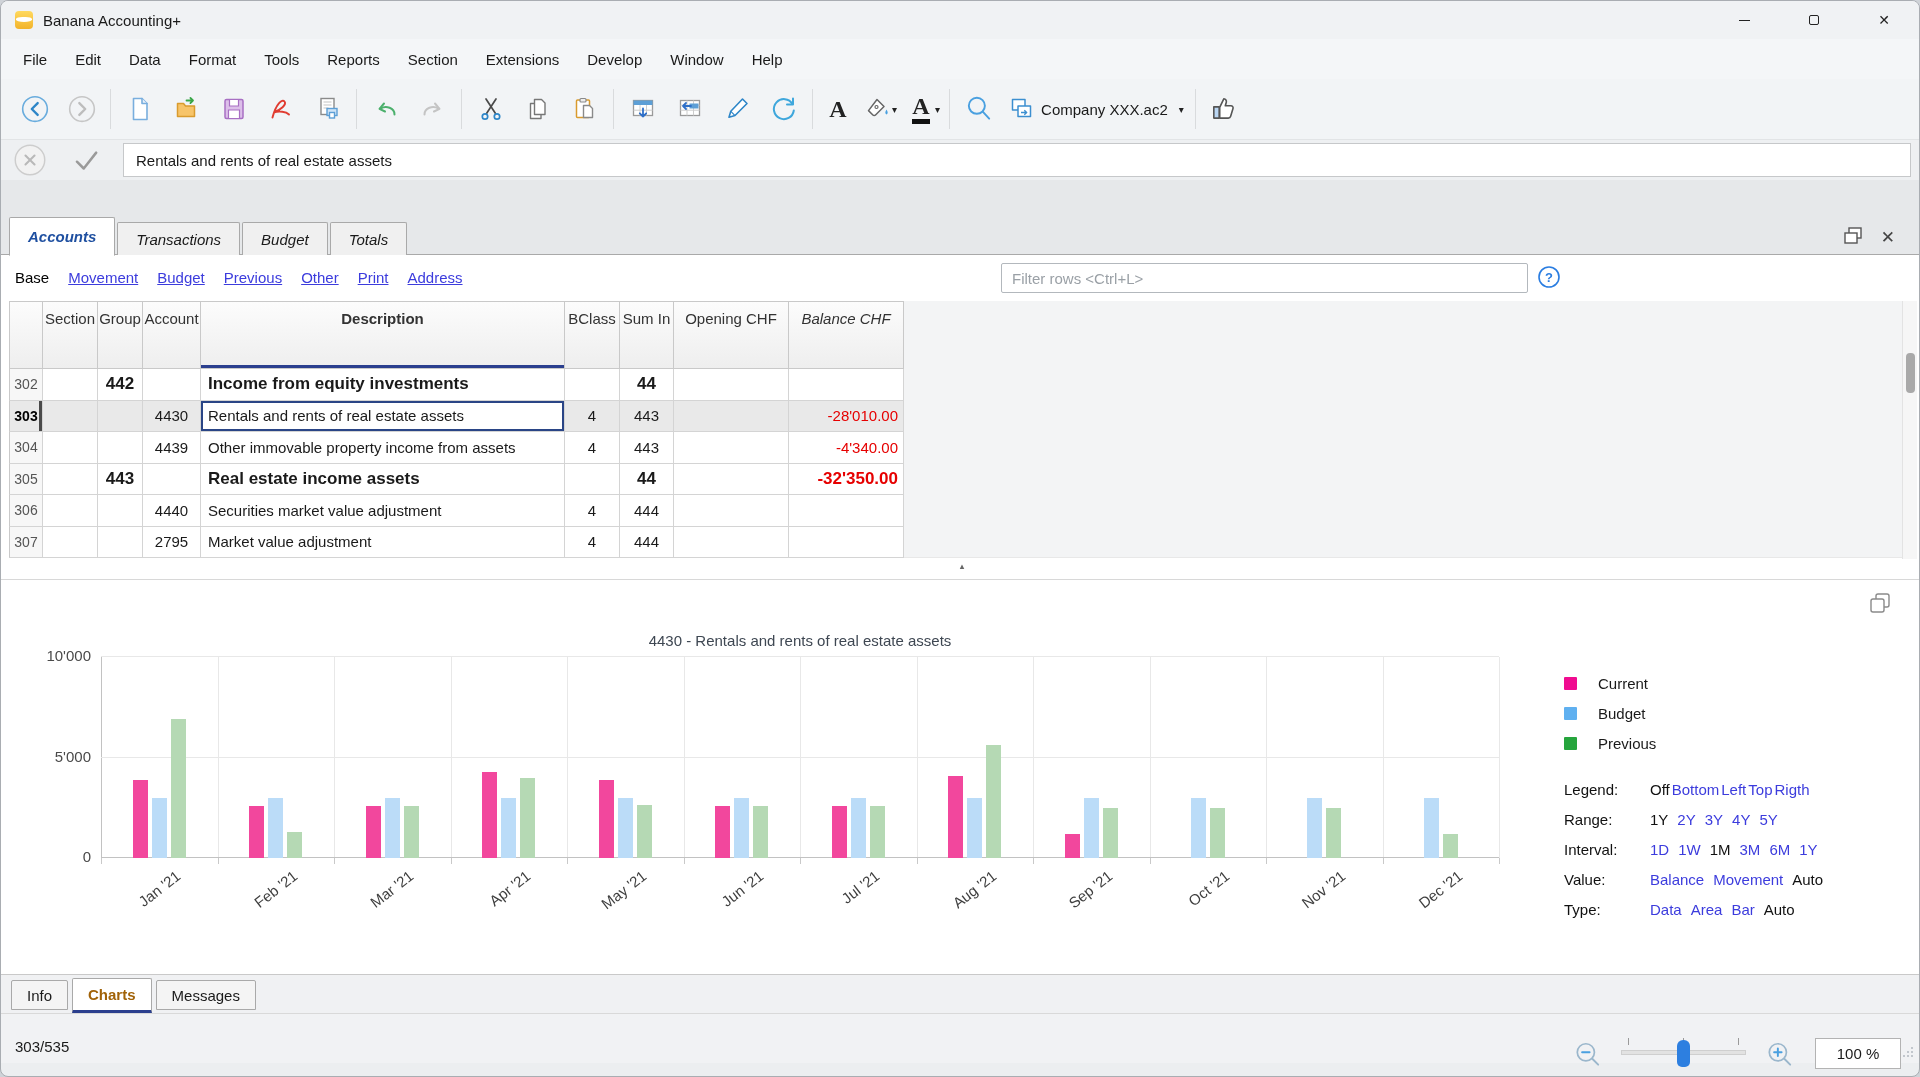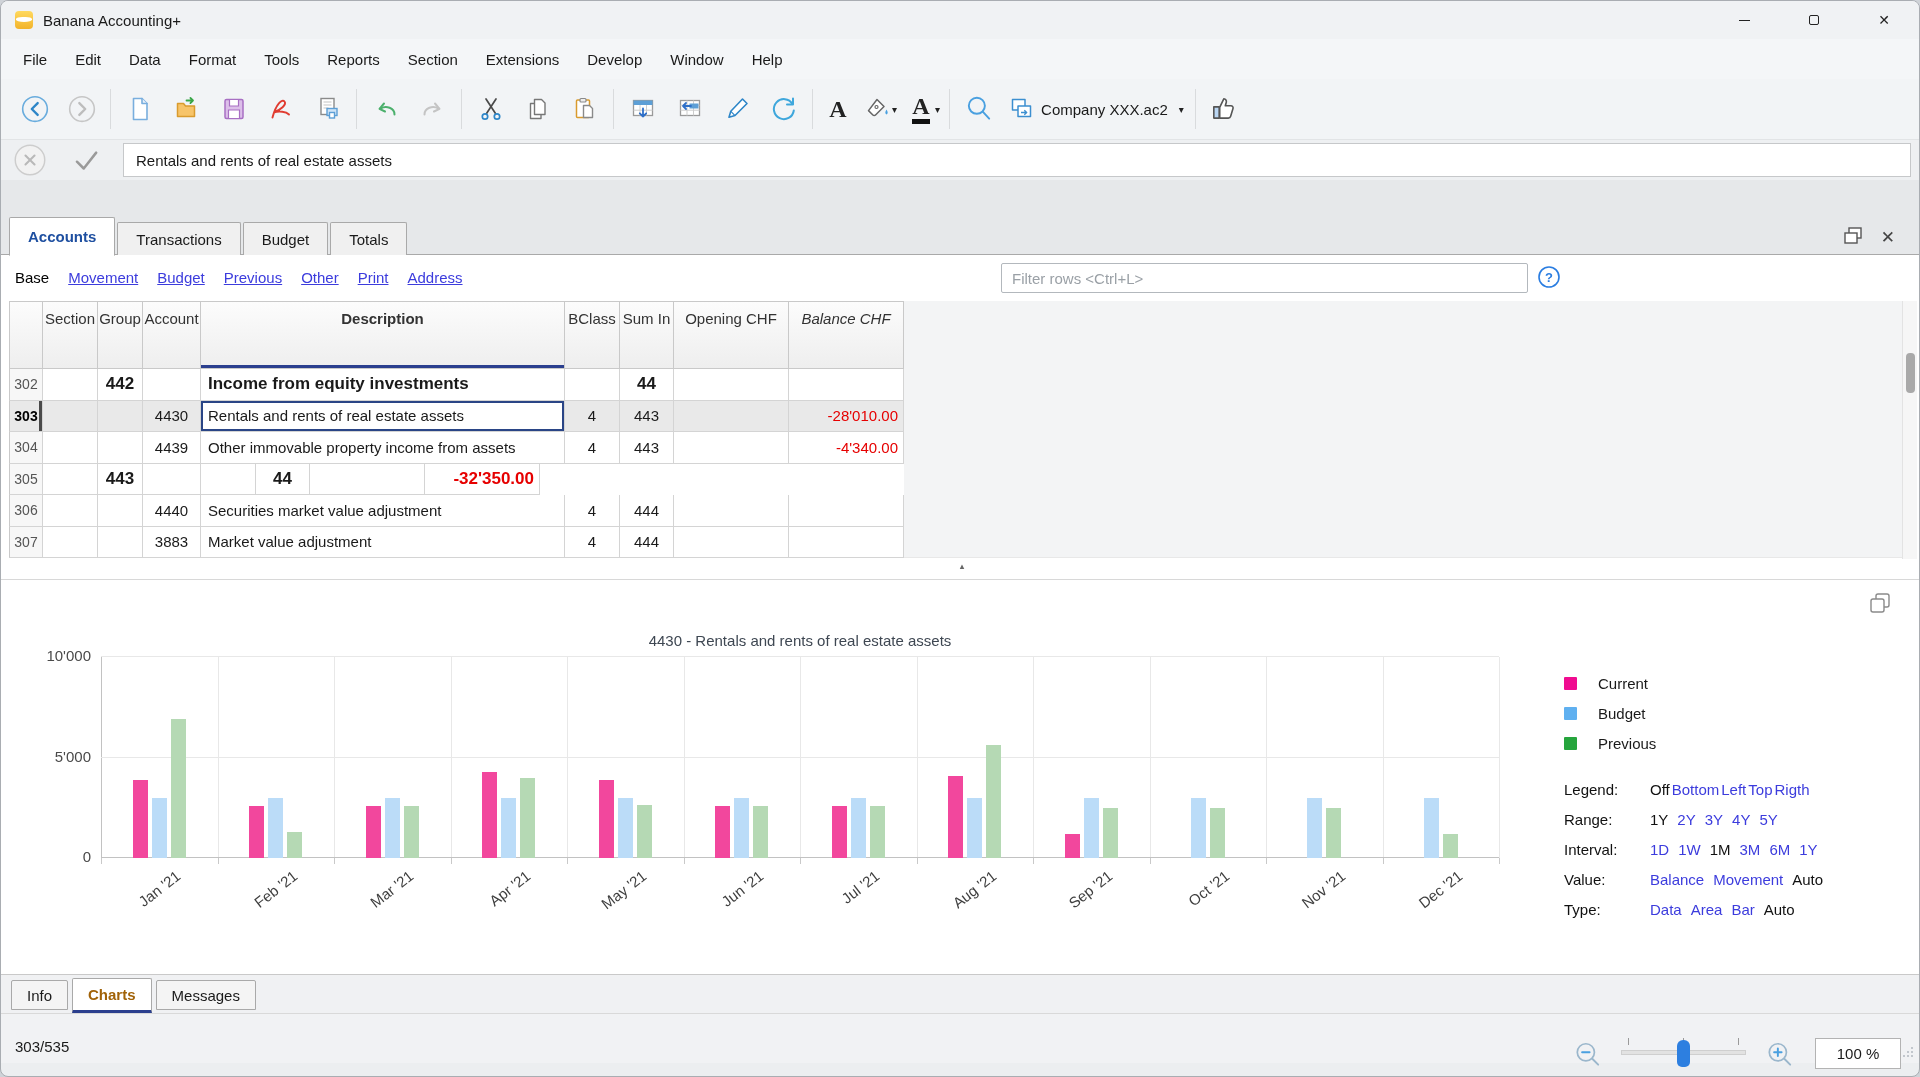--- a/index.html
+++ b/index.html
@@ -35,21 +35,21 @@
   
   .editrow { position:absolute; top:139px; left:0; right:0; height:40px; background:#eef0f2; }
   .edit-cancel { position:absolute; left:12px; top:3px; }
   .edit-accept { position:absolute; left:68px; top:3px; }
   .edit-input { position:absolute; left:122px; right:8px; top:3px; height:34px; background:#fff; border:1px solid #c6c8ca; font-size:15px; padding:0 12px; color:#1a1a1a; font-family:"Liberation Sans",sans-serif; }
 
   .band { position:absolute; top:179px; left:0; right:0; height:75px; background:#e6e8ea; }
 
   
   .tabstrip { position:absolute; top:215px; left:0; right:0; height:39px; display:flex; align-items:flex-end; padding-left:8px; z-index:3; }
-  .tab { border:1px solid #a9a9a9; border-bottom:none; background:#f0f0f0; padding:0 18px; height:33px; display:flex; align-items:center; border-radius:2px 2px 0 0; margin-right:2px; color:#1a1a1a; cursor:default; }
+  .tab { border:1px solid #a9a9a9; border-bottom:none; background:#f0f0f0; padding:0 18px; height:33px; display:flex; align-items:center; border-radius:2px 2px 0 0; margin-right:2px; color:#1a1a1a; cursor:default;font-style:italic; }
   .tab.active { background:#fff; height:39px; color:#1e4fa0; font-weight:bold; margin-bottom:-1px; border-bottom:1px solid #fff; }
   .panel-btns { position:absolute; right:24px; top:8px; display:flex; gap:16px; align-items:center; }
 
   .content { position:absolute; top:253px; left:0; right:0; height:720px; background:#fff; border-top:1px solid #a9a9a9; }
 
   
   .subnav { position:absolute; top:254px; left:0; right:0; height:44px; display:flex; align-items:center; padding-left:14px; gap:19px; background:#fff; }
   .subnav-base { font-weight:normal; color:#000; }
   .subnav-link { color:#3c3cdd; text-decoration:underline; cursor:pointer; }
   .filter-input { position:absolute; left:1000px; top:8px; width:527px; height:30px; border:1px solid #b3b8bd; border-radius:2px; font-size:15px; padding:0 10px; color:#1a1a1a; font-family:"Liberation Sans",sans-serif; }
@@ -397,41 +397,42 @@
           <div class="cell" style="width: 55px;">4</div>
           <div class="cell" style="width: 54px;">443</div>
           <div class="cell right" style="width: 115px;"></div>
           <div class="cell right neg" style="width: 115px;">-4'340.00</div>
         </div>
         <div class="trow">
           <div class="cell rownum" style="width: 34px;">305</div>
           <div class="cell" style="width: 55px;"></div>
           <div class="cell grp" style="width: 45px;">443</div>
           <div class="cell" style="width: 58px;"></div>
+          <div class="cell left grp" style="width: 364px;">Real estate income assets</div>
           <div class="cell" style="width: 55px;"></div>
           <div class="cell grp" style="width: 54px;">44</div>
           <div class="cell right" style="width: 115px;"></div>
           <div class="cell right grp neg" style="width: 115px;">-32'350.00</div>
         </div>
         <div class="trow">
           <div class="cell rownum" style="width: 34px;">306</div>
           <div class="cell" style="width: 55px;"></div>
           <div class="cell" style="width: 45px;"></div>
           <div class="cell" style="width: 58px;">4440</div>
           <div class="cell left" style="width: 364px;">Securities market value adjustment</div>
           <div class="cell" style="width: 55px;">4</div>
           <div class="cell" style="width: 54px;">444</div>
           <div class="cell right" style="width: 115px;"></div>
           <div class="cell right" style="width: 115px;"></div>
         </div>
         <div class="trow">
           <div class="cell rownum" style="width: 34px;">307</div>
           <div class="cell" style="width: 55px;"></div>
           <div class="cell" style="width: 45px;"></div>
-          <div class="cell" style="width: 58px;">3883</div>
+          <div class="cell" style="width: 58px;">2795</div>
           <div class="cell left" style="width: 364px;">Market value adjustment</div>
           <div class="cell" style="width: 55px;">4</div>
           <div class="cell" style="width: 54px;">444</div>
           <div class="cell right" style="width: 115px;"></div>
           <div class="cell right" style="width: 115px;"></div>
         </div>
       </div>
   </div>
   <div class="vscroll">
       <div class="vthumb"></div>

